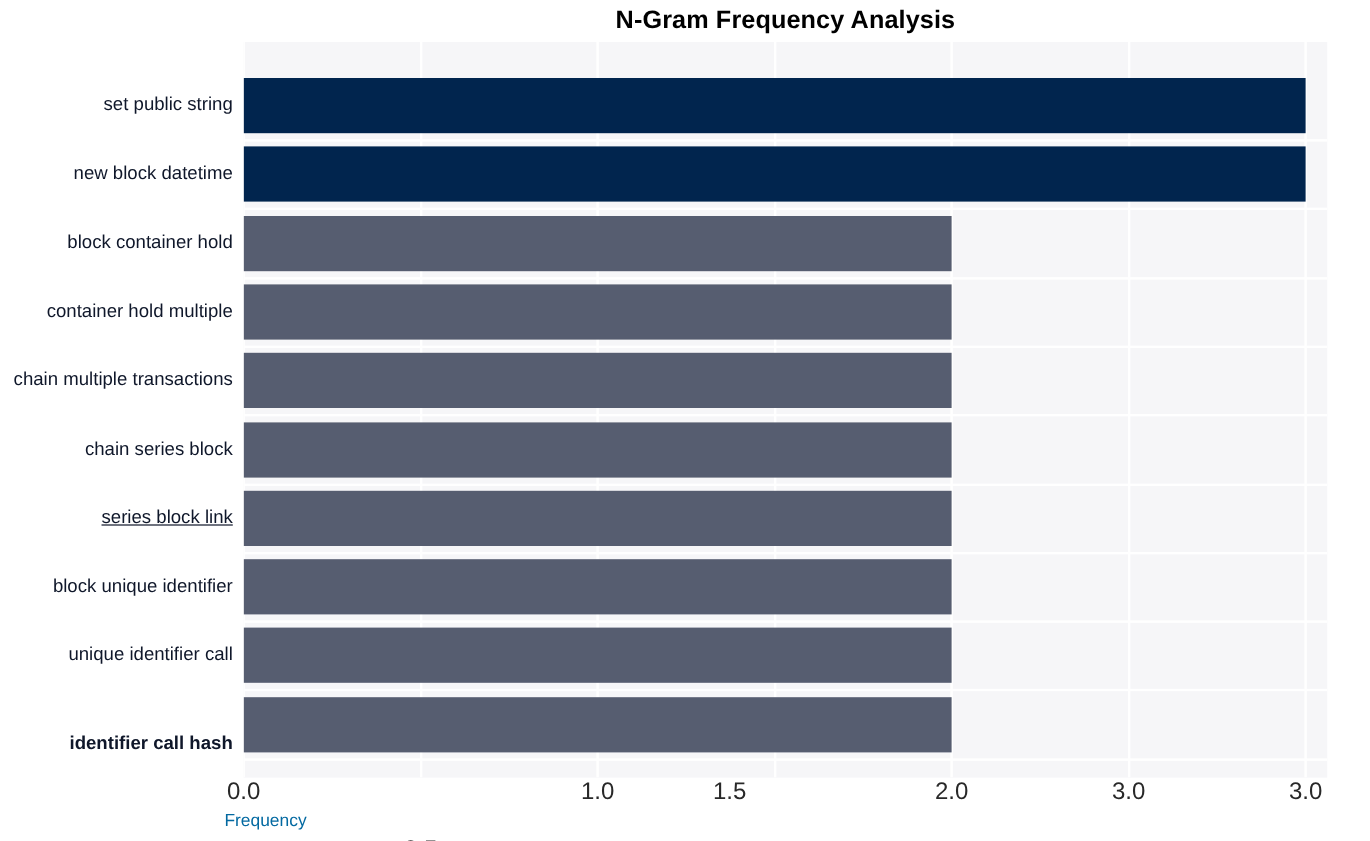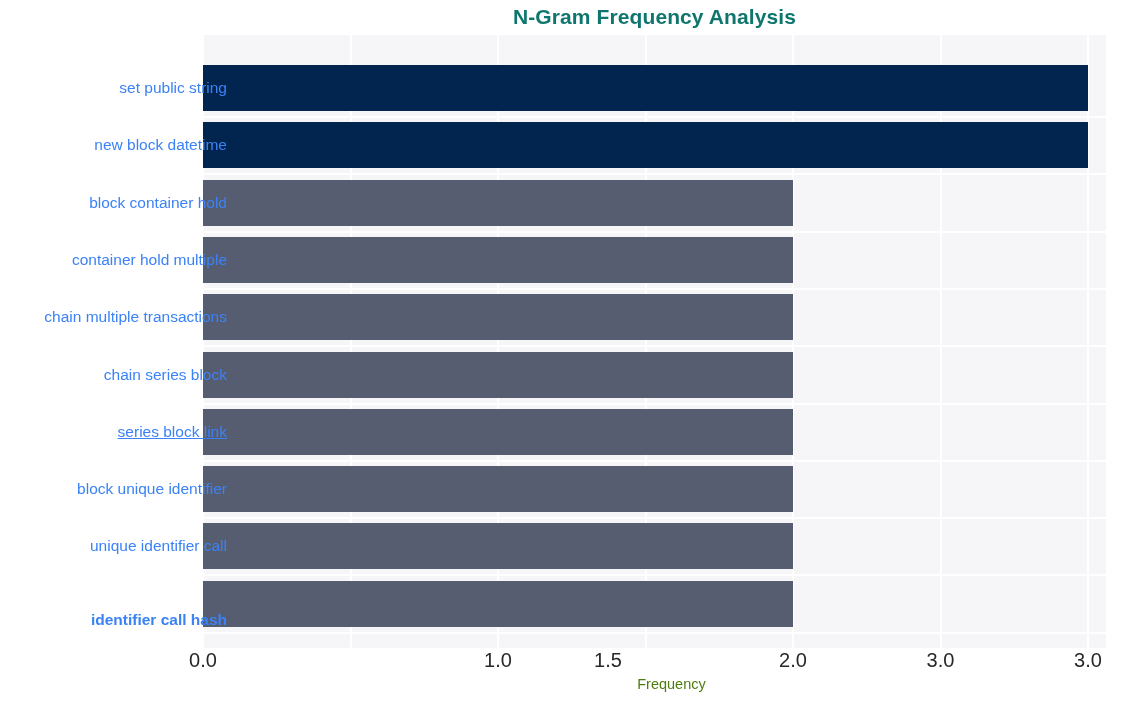--- a/index.html
+++ b/index.html
@@ -23,21 +23,21 @@
 
   
   #chart-title {
     position: absolute;
     left: 203px;
     top: 4px;
     width: 903px;
     text-align: center;
     font-size: 21px;
     font-weight: bold;
-    color: #0f766e;
+    color: #000000;
     letter-spacing: 0.1px;
     line-height: 26px;
   }
 
   
   #plot-area {
     position: absolute;
     left: 203px;
     top: 35px;
     width: 903px;
@@ -68,46 +68,45 @@
     height: 46px;
   }
   .bar.v3 { background: #01254e; }
   .bar.v2 { background: #565d70; }
   .ytick-wrap {
     position: absolute;
     left: 0;
     width: 194px;
     text-align: right;
     font-size: 15.5px;
-    color: #3b82f6;
+    color: #0f172a;
     line-height: 18px;
     white-space: nowrap;
-    margin-left: 33px;
   }
 
   
   .xtick {
     position: absolute;
     top: 652px;
     width: 60px;
     margin-left: -30px;
     text-align: center;
     font-size: 20px;
     color: #282828;
     line-height: 17px;
   }
 
   #xlabel {
     position: absolute;
-    left: 220px;
+    left: 187px;
     top: 675px;
     width: 903px;
-    text-align: center;
+    text-align: left;
     font-size: 14.5px;
-    color: #4d7c0f;
+    color: #0369a1;
     line-height: 18px;
   }
 </style>
 </head>
 <body>
 
 <div id="figure">
 
   <div id="chart-title">N-Gram Frequency Analysis</div>
 

